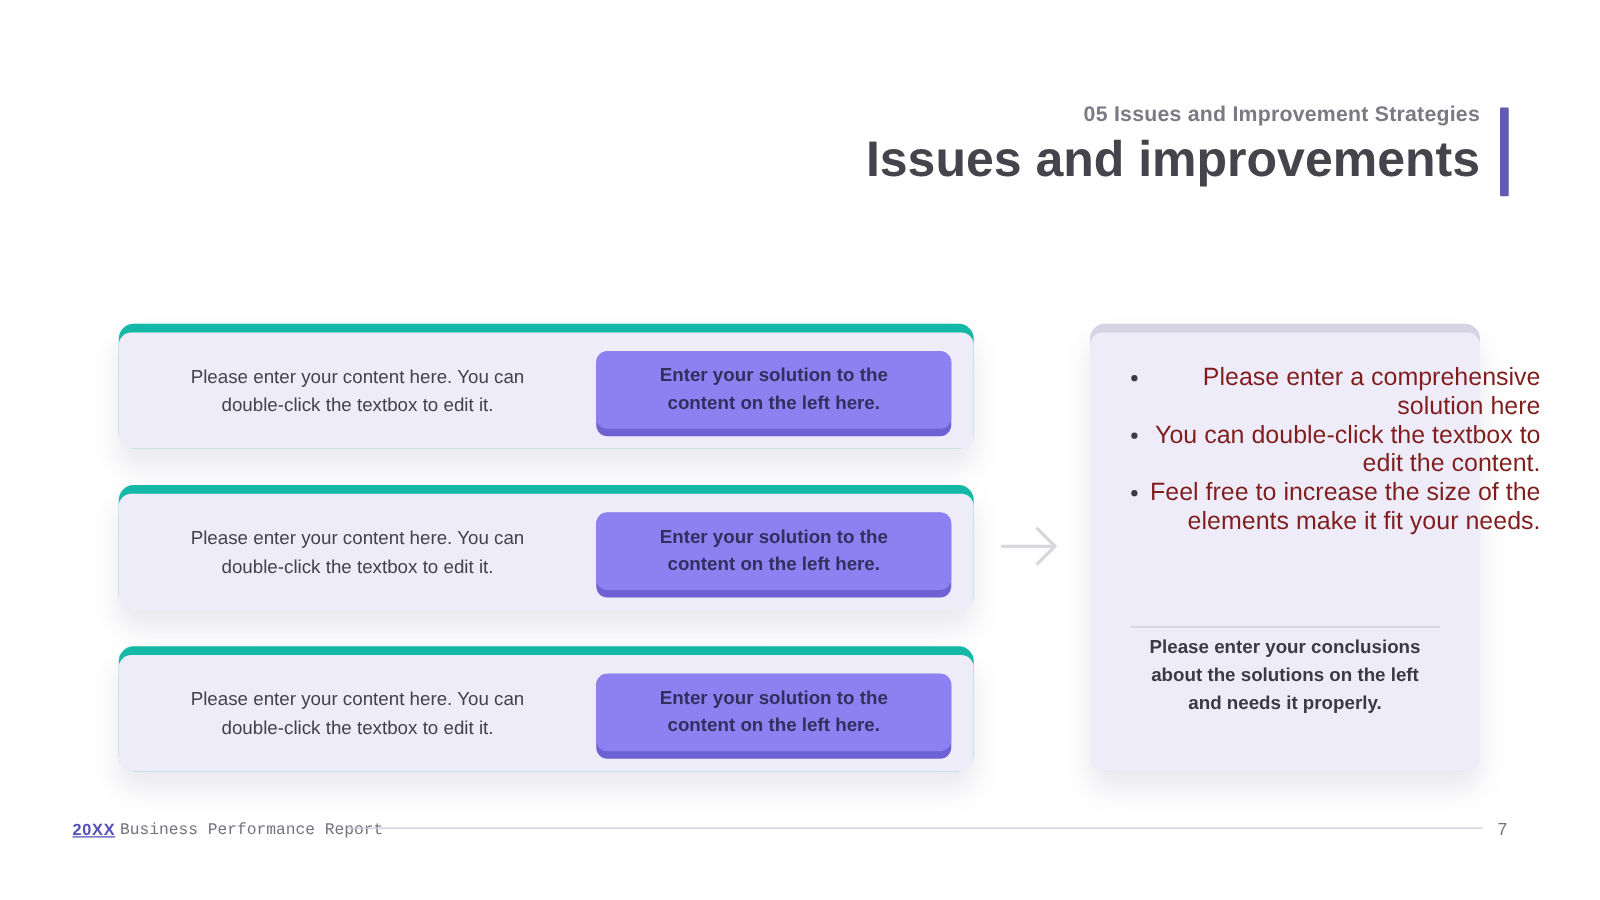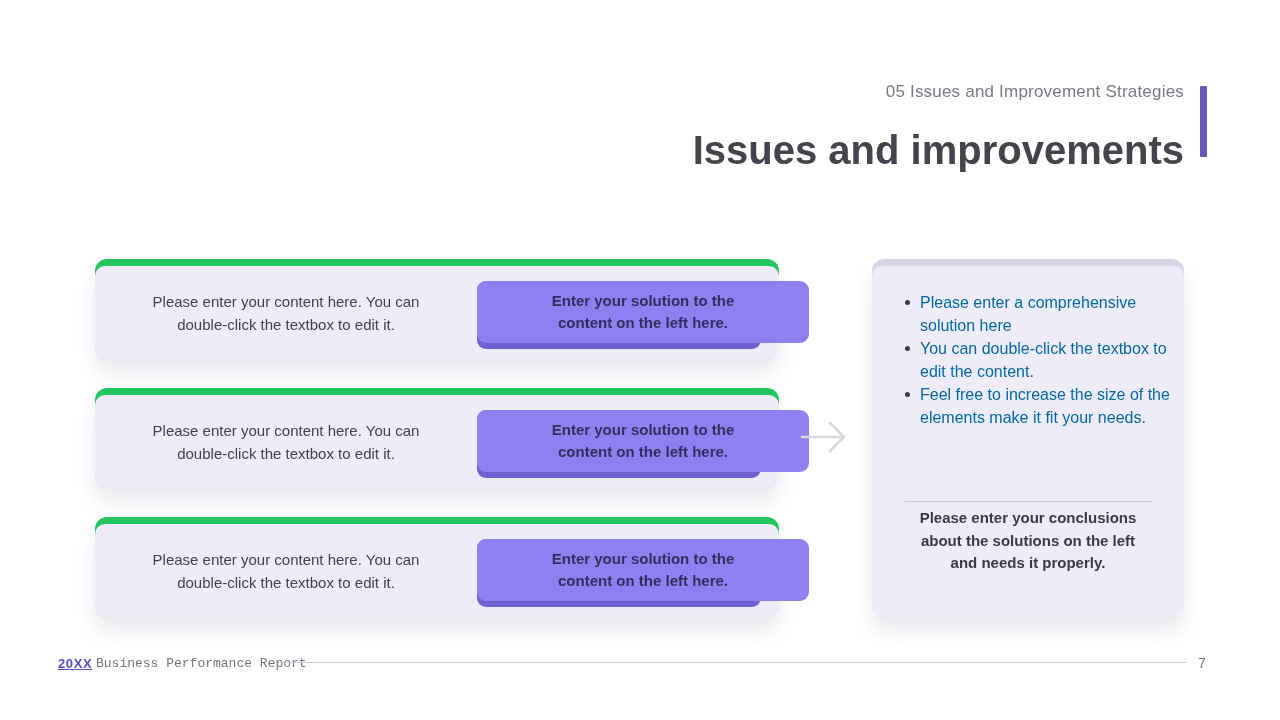--- a/index.html
+++ b/index.html
@@ -4,75 +4,75 @@
 <style>
   * { margin:0; padding:0; box-sizing:border-box; }
   html,body { background:#ffffff; }
   .slide {
     position:relative; width:1280px; height:720px;
     background:#ffffff; overflow:hidden;
     font-family:"Liberation Sans", sans-serif;
   }
   
   .header { position:absolute; top:82px; right:96px; text-align:right; }
-  .eyebrow { font-size:17px; font-weight:normal; color:#7b7984; letter-spacing:0.2px; }
-  .title { font-size:40px; font-weight:bold; color:#45444d; margin-top:26px; line-height:1.1; }
+  .eyebrow { font-size:17px; font-weight:bold; color:#7b7984; letter-spacing:0.2px; }
+  .title { font-size:40px; font-weight:bold; color:#45444d; margin-top:4px; line-height:1.1; }
   .accent-bar { position:absolute; left:1200px; top:86px; width:7px; height:71px; background:#615cb2; border-radius:1px; }
 
   
   .col-header { position:absolute; top:217px; font-size:19px; font-weight:bold; text-align:center; letter-spacing:0.2px;margin-top:48px; }
   .col-asis  { left:95px;  width:390px; color:#3e3d48; }
   .col-tobe  { left:477px; width:284px; color:#be185d; }
   .col-concl { left:872px; width:312px; color:#9388f0; }
 
   
   .row-card {
     position:absolute; left:95px; width:684px; height:100px;
-    background:#22c55e; border-radius:12px;
+    background:#14b8a6; border-radius:12px;
     box-shadow:0 14px 22px rgba(128,126,158,0.18);
   }
   .row-1 { top:259px; } .row-2 { top:388px; } .row-3 { top:517px; }
   .card-body {
     position:absolute; left:0; top:7px; width:100%; height:93px;
     background:#efecf9; border-radius:10px;
   }
   .card-text {
     position:absolute; left:0; top:7px; width:382px; height:93px;
     display:flex; flex-direction:column; align-items:center; justify-content:center;
     font-size:15px; line-height:23px; color:#43424c; text-align:center;
   }
   .card-text div { white-space:nowrap; }
 
   .solution-btn {
     position:absolute; left:382px; top:22px; width:284px; height:68px;
     background:#6e61d4; border-radius:9px; cursor:pointer;
   }
   .btn-face {
-    position:absolute; left:0; top:0; width:332px; height:62px;
+    position:absolute; left:0; top:0; width:284px; height:62px;
     background:#8d81f2; border-radius:9px;
     display:flex; flex-direction:column; align-items:center; justify-content:center;
     font-size:15px; font-weight:bold; color:#312f5e; line-height:22px; text-align:center;
   }
   .btn-face div { white-space:nowrap; }
 
   
   .arrow { position:absolute; left:798px; top:415px; width:54px; height:44px; }
 
   
   .concl-card {
     position:absolute; left:872px; top:259px; width:312px; height:358px;
     background:#d6d3e5; border-radius:12px;
     box-shadow:0 14px 22px rgba(128,126,158,0.18);
   }
   .concl-body {
     position:absolute; left:0; top:7px; width:100%; height:351px;
     background:#efecf9; border-radius:10px;
   }
   .bullets { position:absolute; left:33px; top:32px; }
-  .bullet { position:relative; padding-left:15px; font-size:16px; line-height:23px; color:#0369a1; }
+  .bullet { position:relative; padding-left:15px; font-size:20px; line-height:23px; color:#7f1d1d;text-align:right; }
   .bullet .dot {
     position:absolute; left:0; top:9px; width:5px; height:5px;
     border-radius:50%; background:#3b3a45;
   }
   .bullet div.bl { white-space:nowrap; }
   .divider { position:absolute; left:33px; width:247px; top:242px; height:1px; background:#c9c6d7; }
   .summary {
     position:absolute; left:16px; width:280px; top:248px; text-align:center;
     font-size:15px; font-weight:bold; color:#3a3945; line-height:22.5px;
   }

